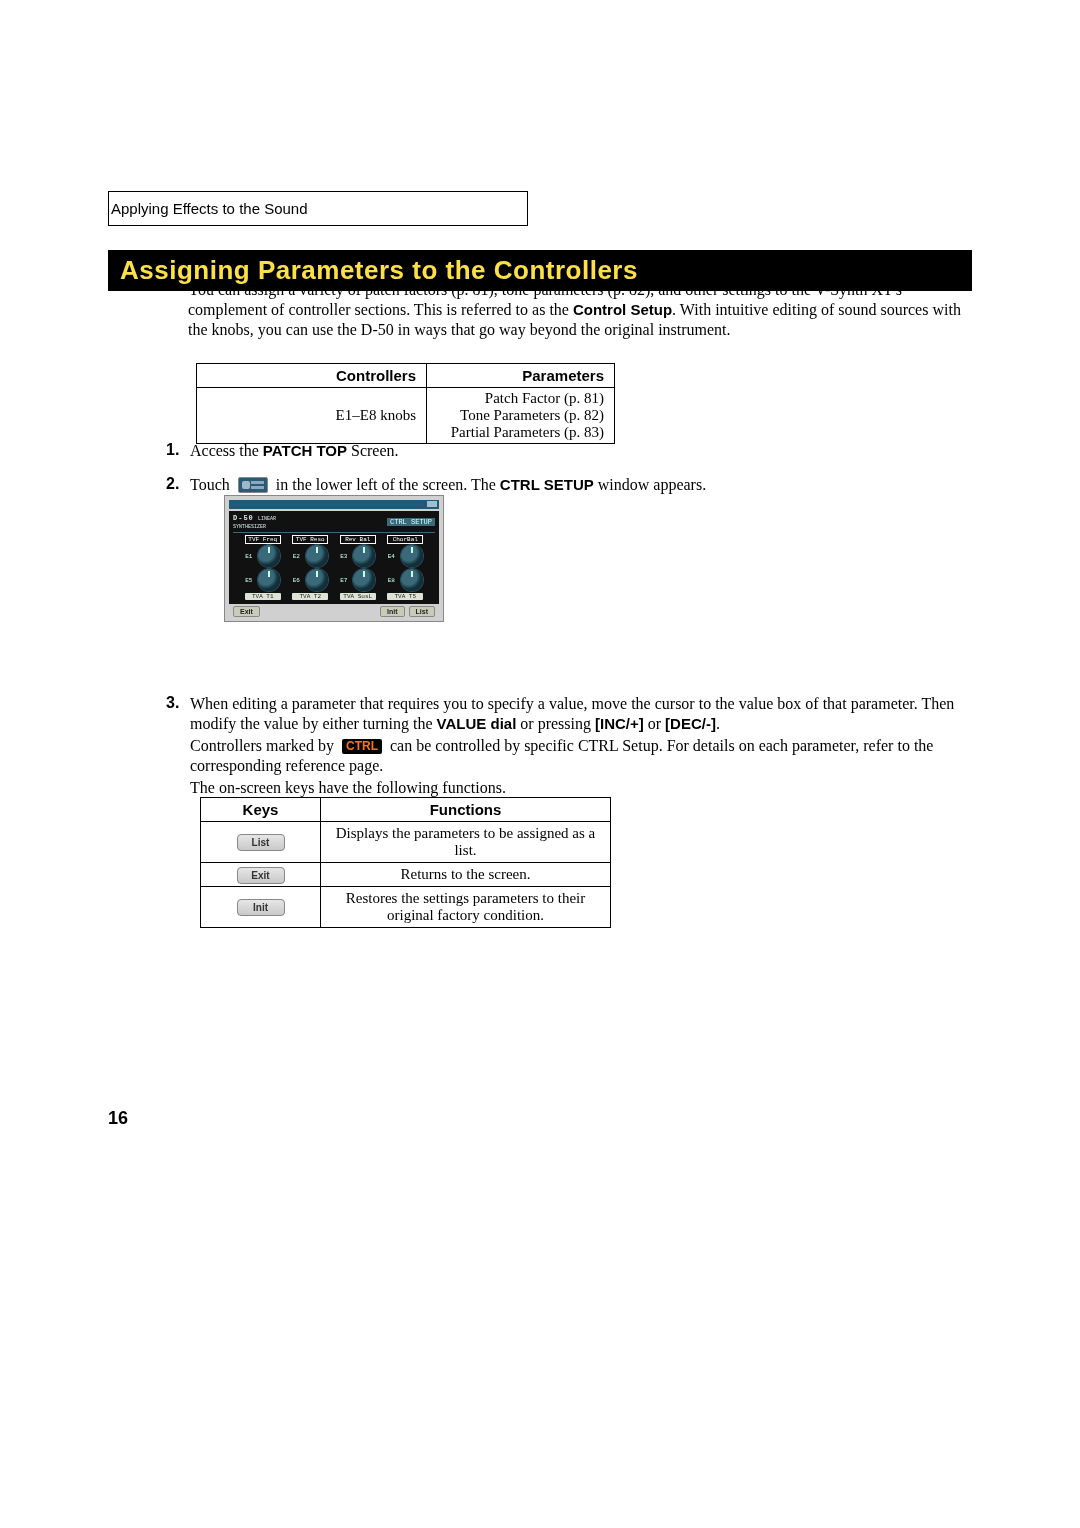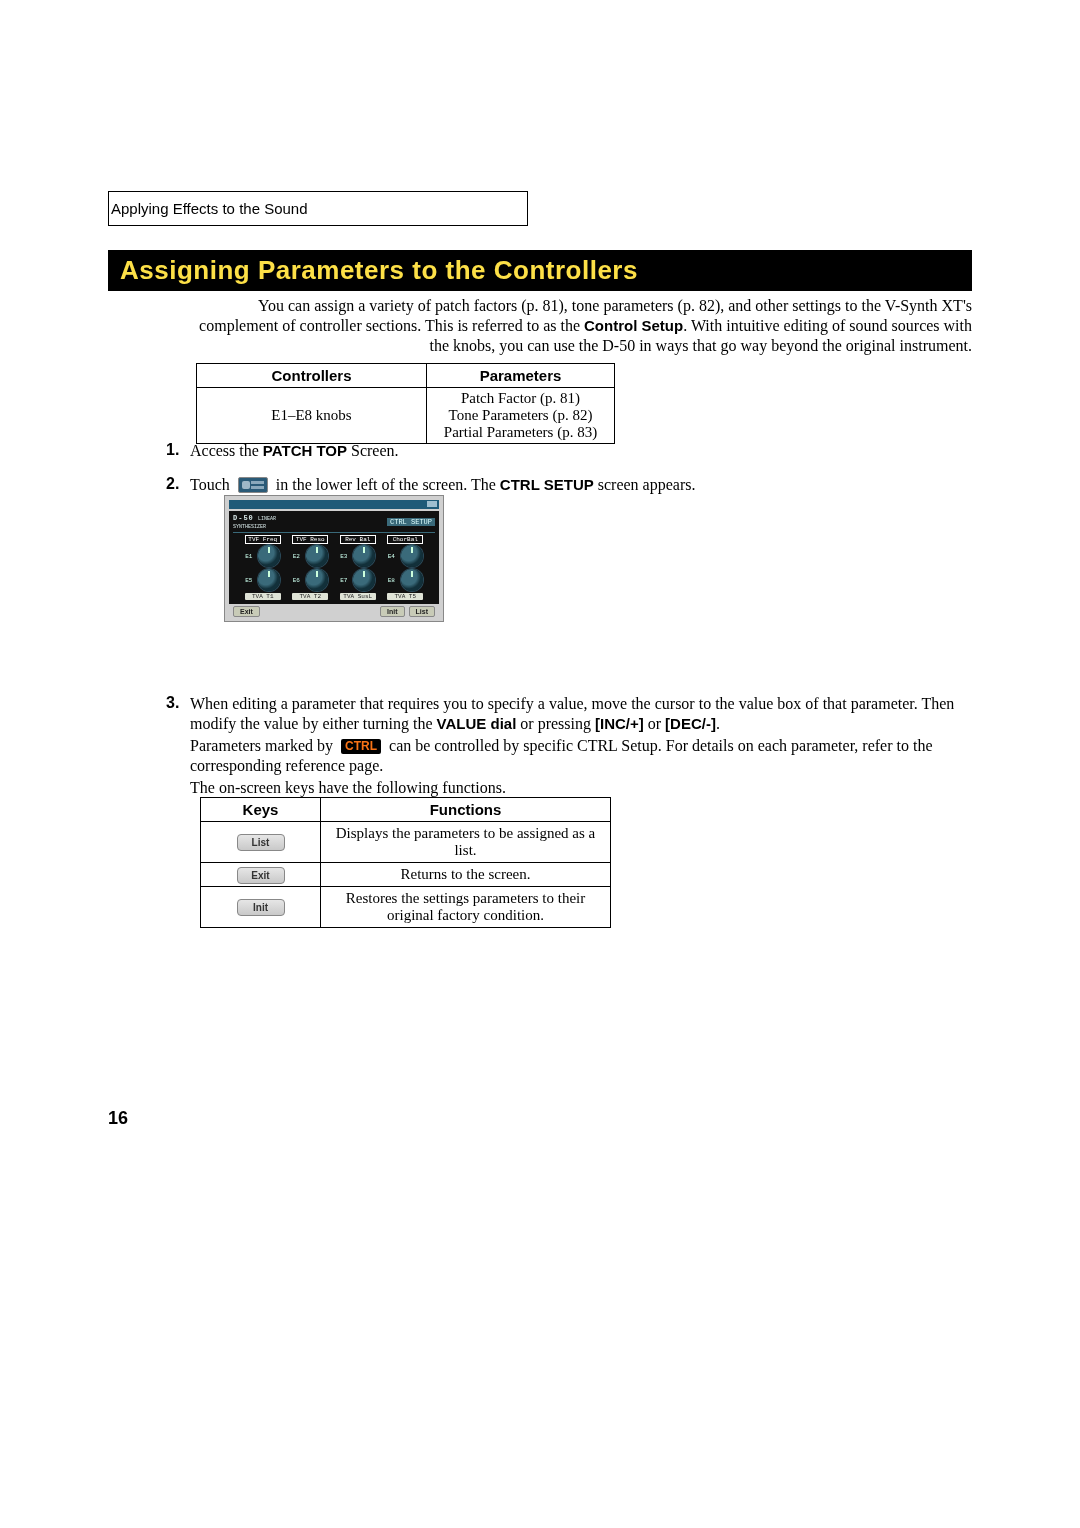--- a/index.html
+++ b/index.html
@@ -34,36 +34,35 @@
     color: #fde047;
     font-family: Arial, Helvetica, sans-serif;
     font-weight: bold;
     font-size: 26px;
     padding: 5px 12px;
     letter-spacing: 0.5px;
   }
   .intro {
     position: absolute;
     left: 188px;
-    top: 296px;
+    top: 280px;
     width: 784px;
     font-size: 16px;
     line-height: 1.25;
-    text-align: right;
   }
   .tbl1 {
     position: absolute;
     left: 196px;
     top: 363px;
     border-collapse: collapse;
     font-size: 15px;
   }
   .tbl1 th, .tbl1 td {
     border: 1px solid #000;
-    text-align: center;
+    text-align: right;
     vertical-align: middle;
   }
   .tbl1 th {
     font-family: Arial, Helvetica, sans-serif;
     font-weight: bold;
     padding: 3px 10px;
   }
   .tbl1 td { padding: 2px 10px; }
   .tbl1 .col0 { width: 230px; }
   .tbl1 .col1 { width: 188px; }
@@ -298,21 +297,21 @@
   <div class="steps">
     <div class="step step1">
       <div class="step-num">1.</div>
       <div class="step-body">
         <span>Access the </span><b>PATCH TOP</b><span> Screen.</span>
       </div>
     </div>
     <div class="step">
       <div class="step-num">2.</div>
       <div class="step-body">
-        <span>Touch </span><span class="inline-btn"></span><span> in the lower left of the screen. The </span><b>CTRL SETUP</b><span> screen appears.</span>
+        <span>Touch </span><span class="inline-btn"></span><span> in the lower left of the screen. The </span><b>CTRL SETUP</b><span> window appears.</span>
       </div>
     </div>
   </div>
 
   <div class="ctrl-setup-panel">
     <div class="ctrl-outer">
       <div class="ctrl-topbar"></div>
       <div class="ctrl-inner">
         <div class="ctrl-hdr">
           <span>
@@ -386,21 +385,21 @@
   </div>
 
   <div class="step3">
     <div class="step">
       <div class="step-num">3.</div>
       <div class="step-body">
         <p>
           <span>When editing a parameter that requires you to specify a value, move the cursor to the value box of that parameter. Then modify the value by either turning the </span><b>VALUE dial</b><span> or pressing </span><b>[INC/+]</b><span> or </span><b>[DEC/-]</b><span>.</span>
         </p>
         <p>
-          <span>Parameters marked by </span><span class="ctrl-badge">CTRL</span><span> can be controlled by specific CTRL Setup. For details on each parameter, refer to the corresponding reference page.</span>
+          <span>Controllers marked by </span><span class="ctrl-badge">CTRL</span><span> can be controlled by specific CTRL Setup. For details on each parameter, refer to the corresponding reference page.</span>
         </p>
         <p>The on-screen keys have the following functions.</p>
       </div>
     </div>
   </div>
 
   <table class="tbl2">
     <tbody>
         <tr>
       <th class="kcol">Keys</th>

